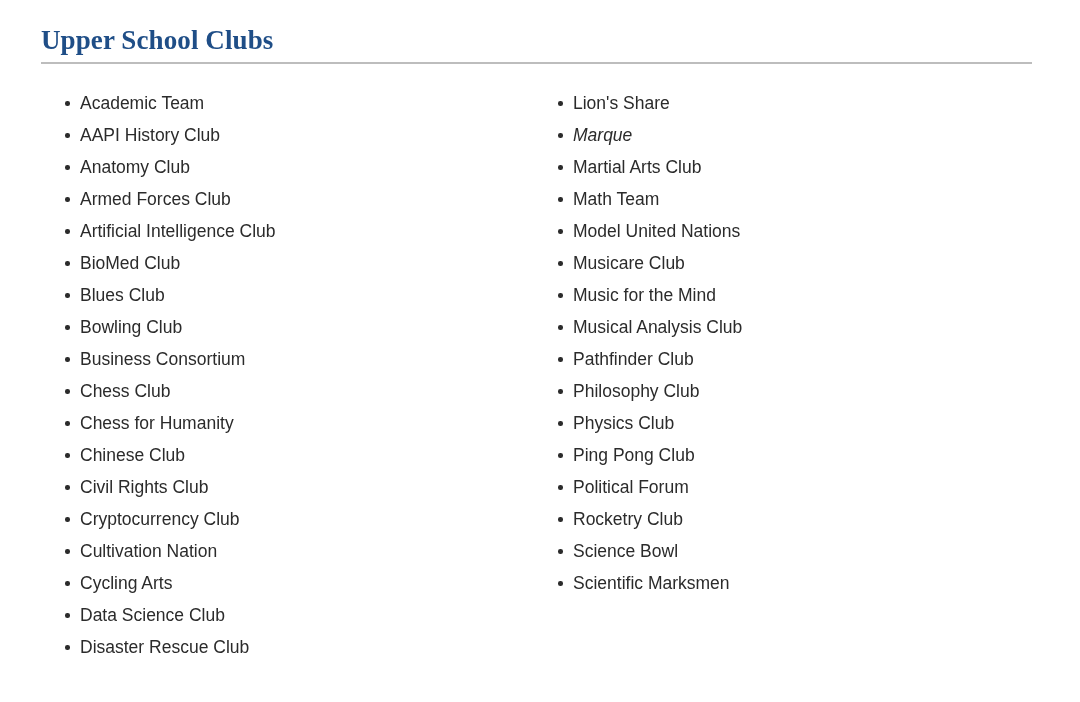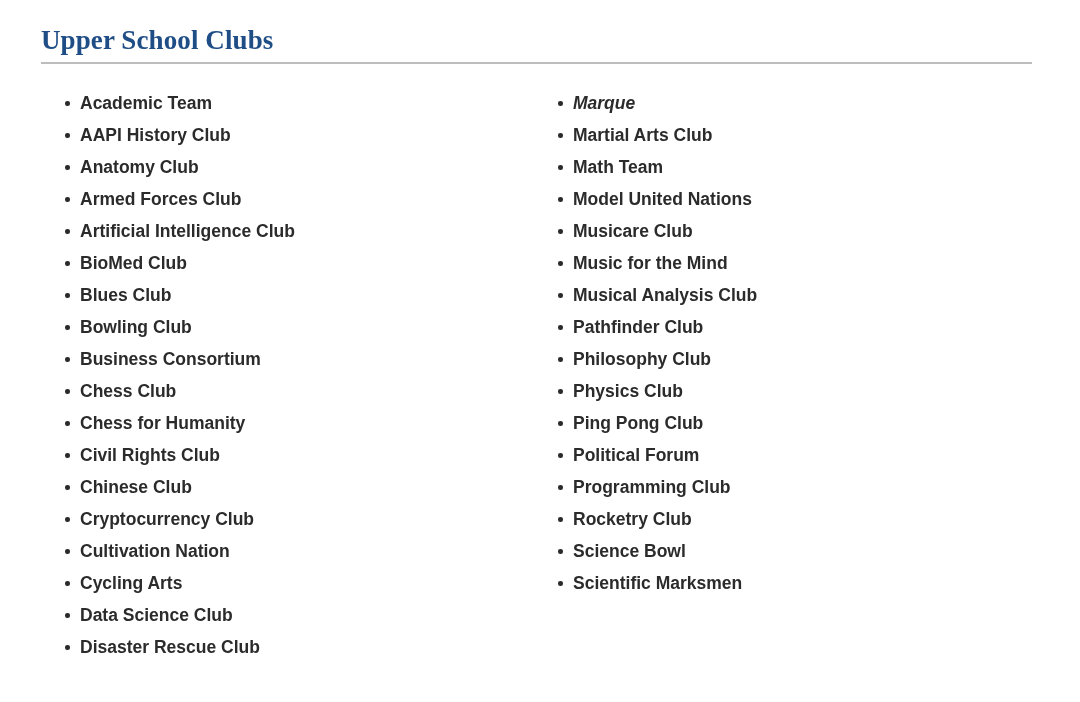--- a/index.html
+++ b/index.html
@@ -40,21 +40,20 @@
   .title-rule {
     margin-top: 6px;
     height: 2px;
     background: #bdbdbd;
     width: 991px;
   }
 
   .clubs-columns {
     display: flex;
     margin-top: 23px;
-    font-weight: bold;
   }
 
   .clubs-column {
     flex: 0 0 auto;
   }
   .clubs-column.left  { width: 493px; }
   .clubs-column.right { width: 480px; }
 
   ul.clubs-list {
     margin: 0;
@@ -105,45 +104,45 @@
             <li>AAPI History Club</li>
             <li>Anatomy Club</li>
             <li>Armed Forces Club</li>
             <li>Artificial Intelligence Club</li>
             <li>BioMed Club</li>
             <li>Blues Club</li>
             <li>Bowling Club</li>
             <li>Business Consortium</li>
             <li>Chess Club</li>
             <li>Chess for Humanity</li>
+            <li>Chinese Club</li>
             <li>Civil Rights Club</li>
-            <li>Chinese Club</li>
             <li>Cryptocurrency Club</li>
             <li>Cultivation Nation</li>
             <li>Cycling Arts</li>
             <li>Data Science Club</li>
             <li>Disaster Rescue Club</li>
           </ul>
       </div>
 
       <div class="clubs-column right">
         <ul class="clubs-list">
+            <li>Lion's Share</li>
             <li class="italic">Marque</li>
             <li>Martial Arts Club</li>
             <li>Math Team</li>
             <li>Model United Nations</li>
             <li>Musicare Club</li>
             <li>Music for the Mind</li>
             <li>Musical Analysis Club</li>
             <li>Pathfinder Club</li>
             <li>Philosophy Club</li>
             <li>Physics Club</li>
             <li>Ping Pong Club</li>
             <li>Political Forum</li>
-            <li>Programming Club</li>
             <li>Rocketry Club</li>
             <li>Science Bowl</li>
             <li>Scientific Marksmen</li>
           </ul>
       </div>
 
     </div>
   </div>
 </div>
 

